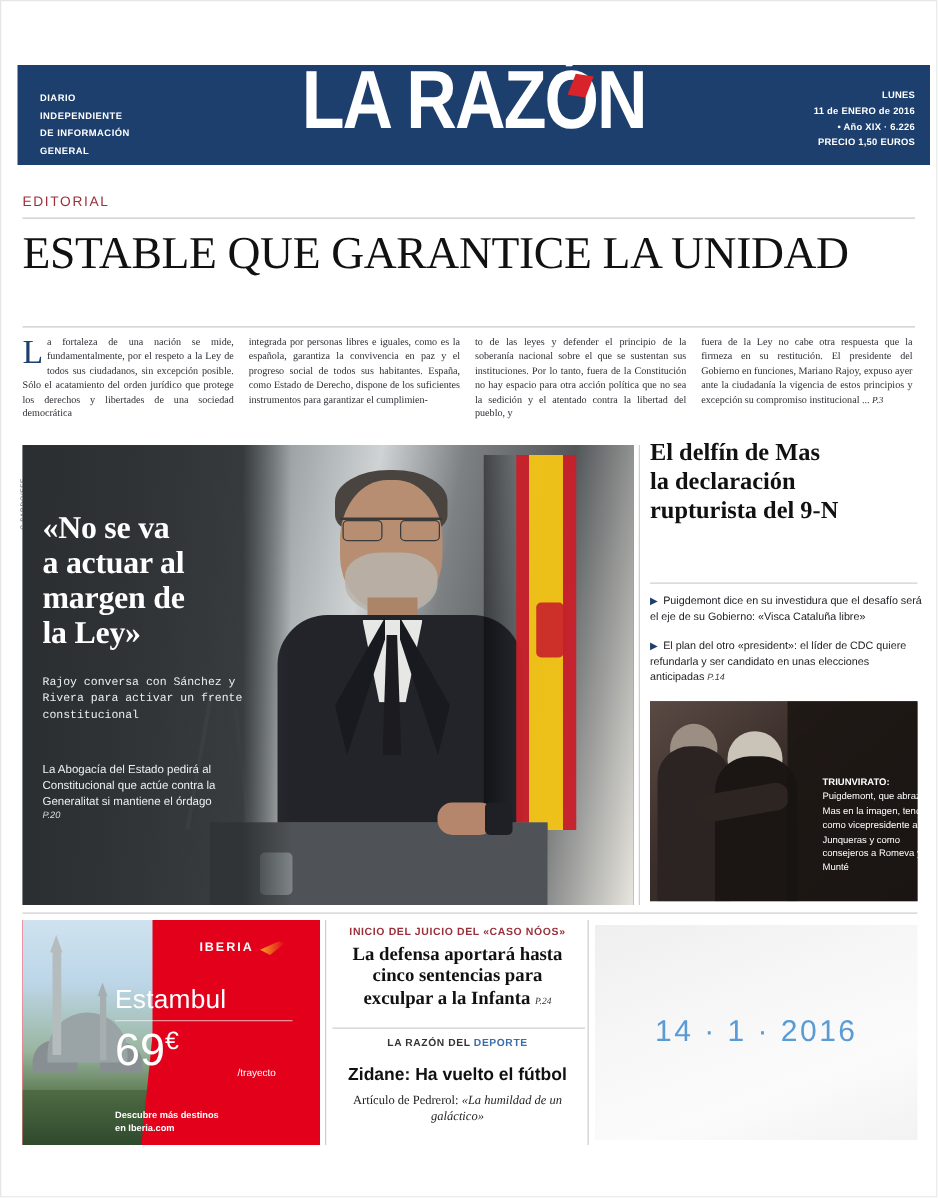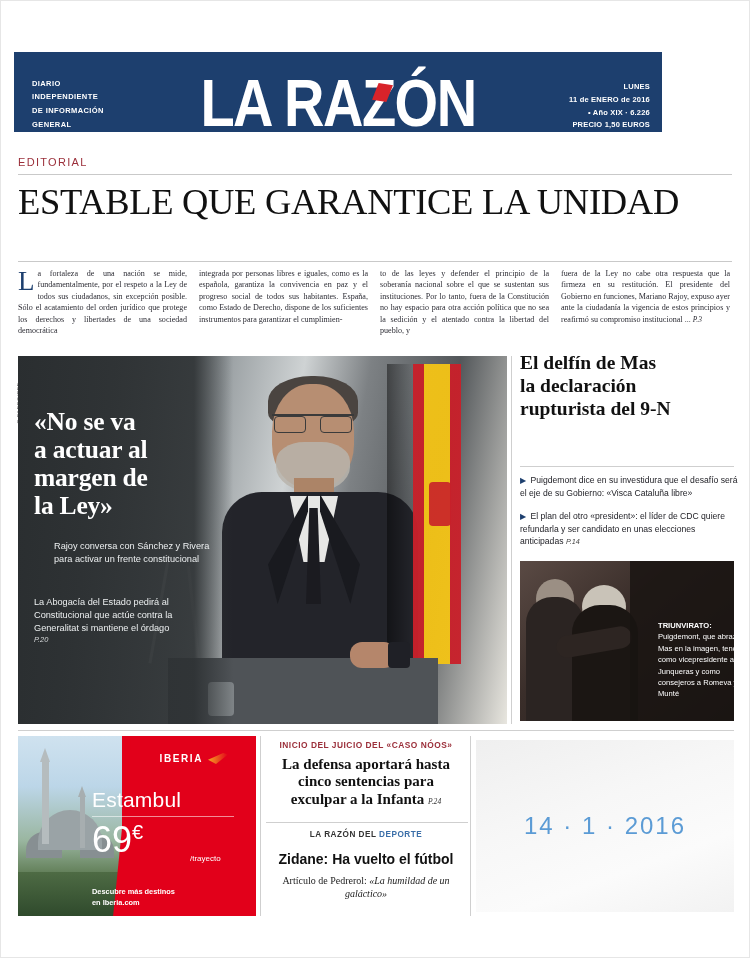--- a/index.html
+++ b/index.html
@@ -6,23 +6,23 @@
   html, body {
     width: 750px; height: 958px;
     background: #ffffff;
     font-family: "Liberation Serif", serif;
     overflow: hidden;
   }
   .page { position: relative; width: 750px; height: 958px; background: #fff; }
 
   
   .masthead {
-    position: absolute; left: 14px; top: 52px; width: 648px; height: 80px;
+    position: absolute; left: 14px; top: 52px; width: 730px; height: 80px;
     background: #1d3f6e;
-    display: flex; align-items: flex-end;
+    display: flex; align-items: flex-start;
   }
   .mh-left {
     width: 150px; padding: 20px 0 0 18px;
     color: #ffffff; font-family: "Liberation Sans", sans-serif;
     font-size: 7.5px; font-weight: bold; line-height: 1.85; letter-spacing: .4px;
   }
   .mh-center { flex: 1; position: relative; display: flex; align-items: center; justify-content: center; }
   .mh-title {
     color: #ffffff; font-family: "Liberation Sans", sans-serif;
     font-weight: bold; font-size: 56px; letter-spacing: -1.5px;
@@ -115,22 +115,22 @@
   .ph-cuff { position:absolute; left:370px; bottom:56px; width:22px; height:26px; background:#1f2026; border-radius:4px; }
 
   .quote-block { position: absolute; left: 34px; top: 408px; width: 180px; }
   .quote {
     font-family: "Liberation Serif", serif; font-weight: bold;
     font-size: 25.5px; line-height: 1.10; color: #ffffff; letter-spacing: -.2px;
   }
   .quote div { white-space: nowrap; }
   .q-sub {
     margin-top: 20px;
-    font-family: Liberation Sans, sans-serif; font-size: 9.2px;
-    line-height: 1.4; color: #eceff0; margin-left: 20px;
+    font-family: Liberation Mono, monospace; font-size: 9.2px;
+    line-height: 1.4; color: #eceff0;
   }
   .q-sub2 {
     margin-top: 30px;
     font-family: "Liberation Sans", sans-serif; font-size: 9.2px;
     line-height: 1.4; color: #eceff0;
   }
   .q-ref { font-style: italic; font-size: 7.4px; color: #d6d9da; display: block; }
 
   
   .vdiv {
@@ -296,21 +296,21 @@
       <span class="dropcap">L</span>
       <span>a fortaleza de una nación se mide, fundamentalmente, por el respeto a la Ley de todos sus ciudadanos, sin excepción posible. Sólo el acatamiento del orden jurídico que protege los derechos y libertades de una sociedad democrática</span>
     </div>
     <div class="ed-col">
       <span>integrada por personas libres e iguales, como es la española, garantiza la convivencia en paz y el progreso social de todos sus habitantes. España, como Estado de Derecho, dispone de los suficientes instrumentos para garantizar el cumplimien-</span>
     </div>
     <div class="ed-col">
       <span>to de las leyes y defender el principio de la soberanía nacional sobre el que se sustentan sus instituciones. Por lo tanto, fuera de la Constitución no hay espacio para otra acción política que no sea la sedición y el atentado contra la libertad del pueblo, y</span>
     </div>
     <div class="ed-col">
-      <span>fuera de la Ley no cabe otra respuesta que la firmeza en su restitución. El presidente del Gobierno en funciones, Mariano Rajoy, expuso ayer ante la ciudadanía la vigencia de estos principios y reafirmó su compromiso institucional ...</span>
+      <span>fuera de la Ley no cabe otra respuesta que la firmeza en su restitución. El presidente del Gobierno en funciones, Mariano Rajoy, expuso ayer ante la ciudadanía la vigencia de estos principios y excepción su compromiso institucional ...</span>
       <span class="pref">P.3</span>
     </div>
   </div>
 
   <div class="photo-credit">C.PARDO/EFE</div>
 
   <div class="photo-wrap">
     <div class="ph-bg"></div>
     <div class="ph-figure">
       <div class="ph-hair"></div>

